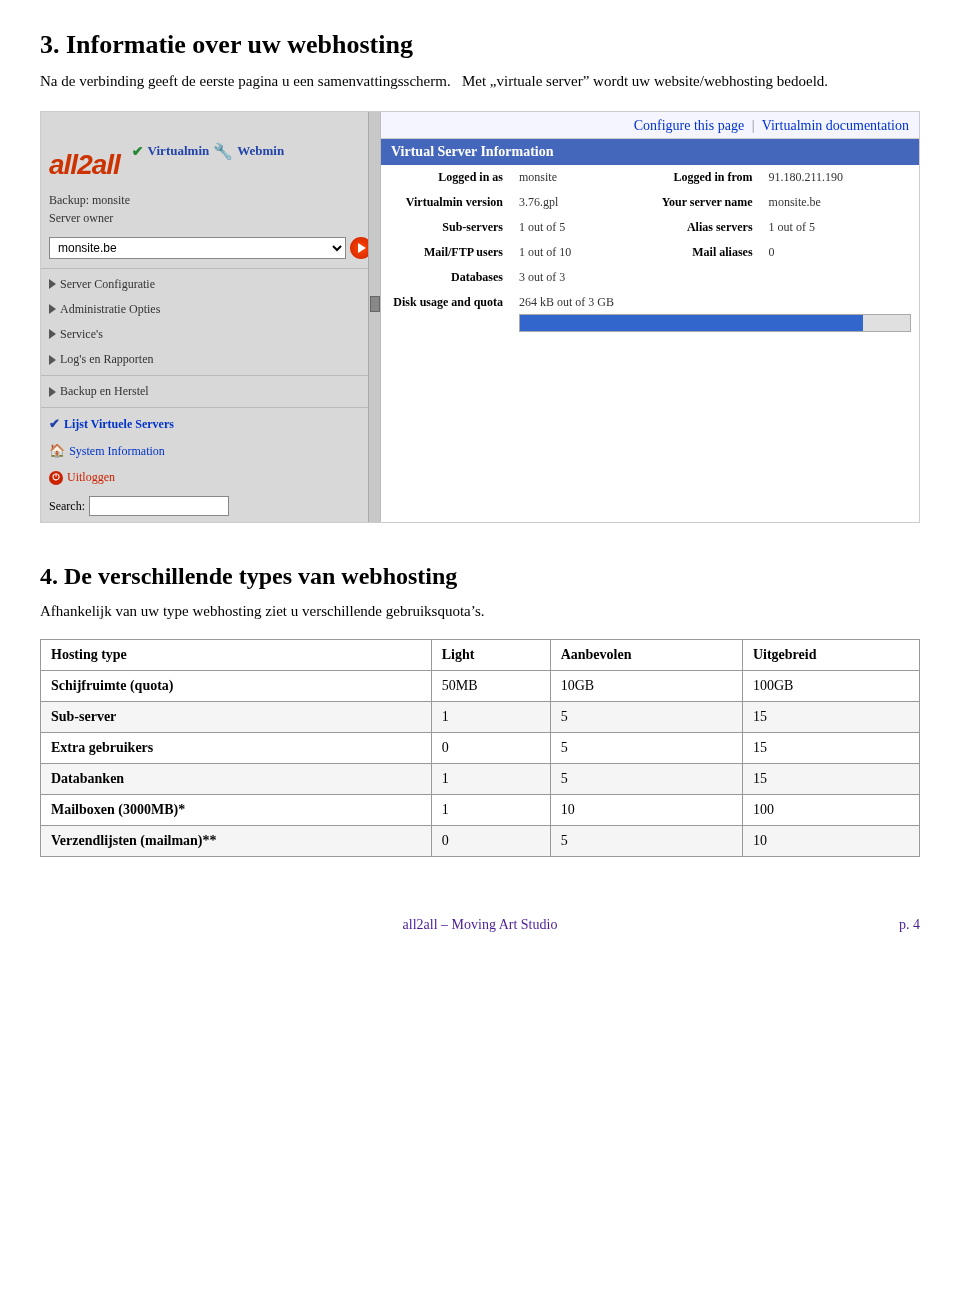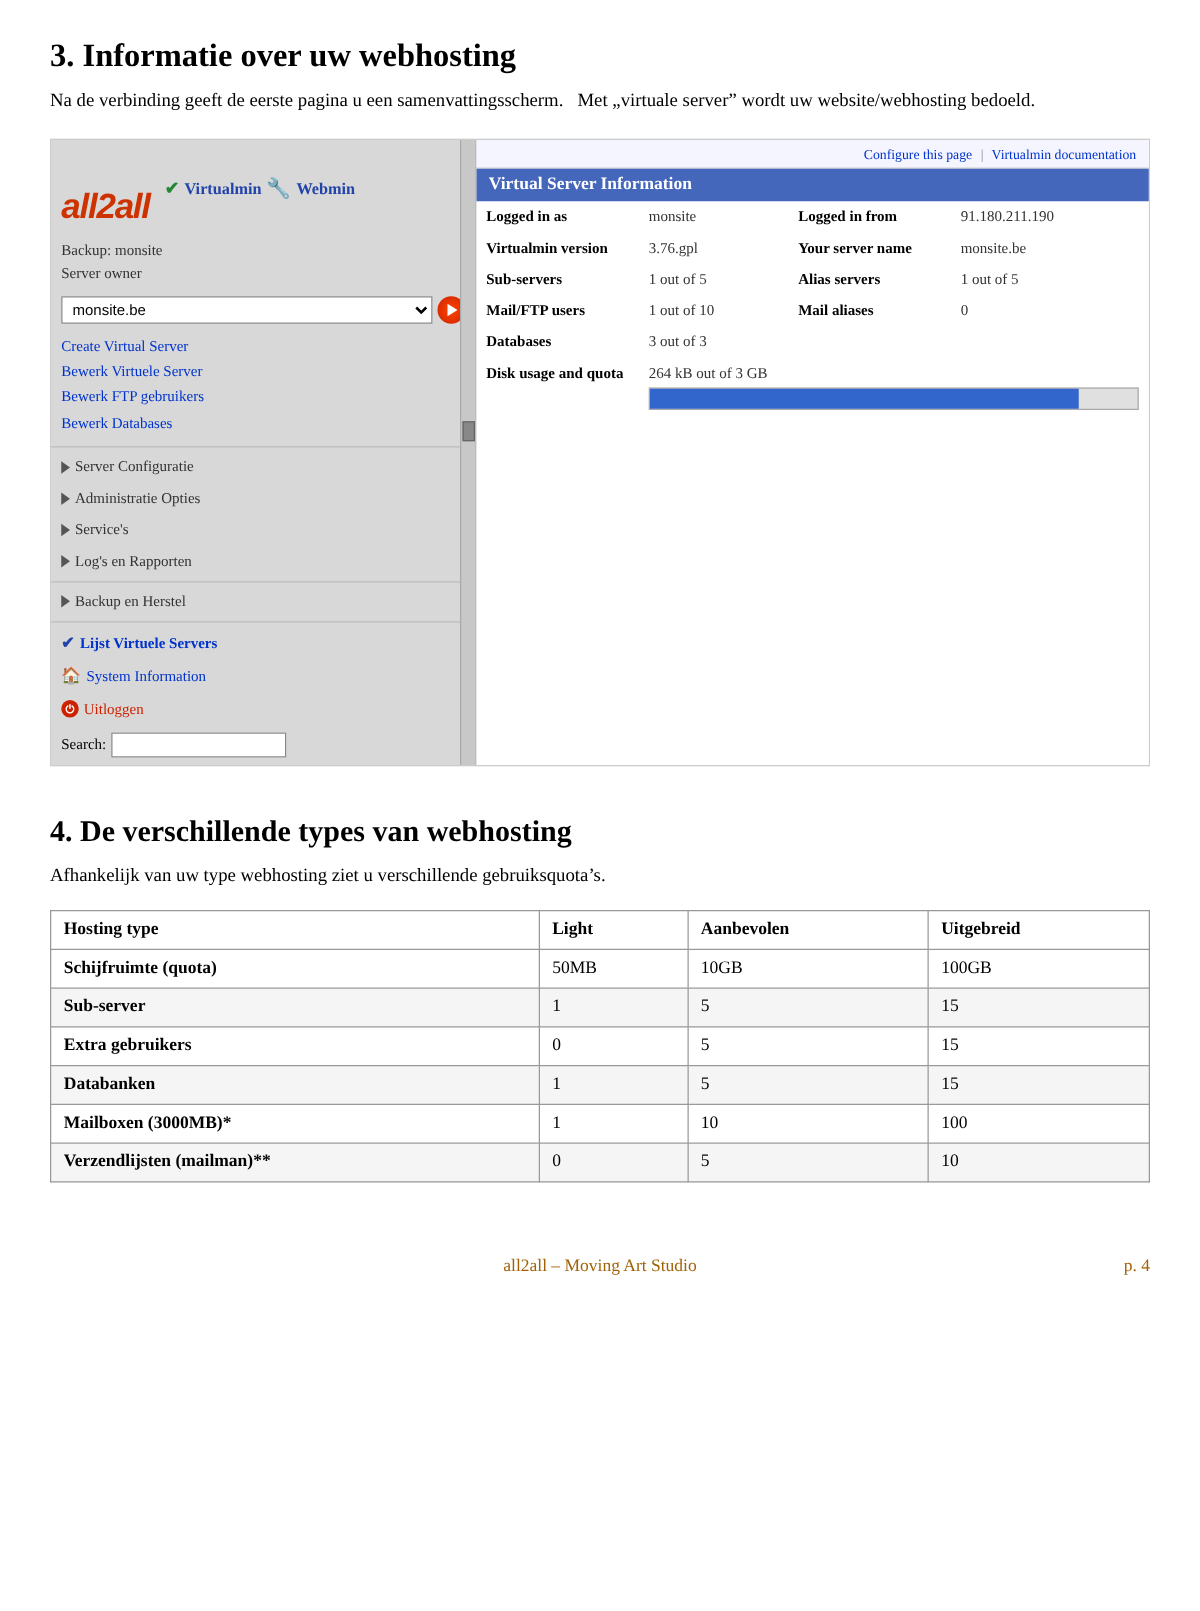--- a/index.html
+++ b/index.html
@@ -262,21 +262,21 @@
     
     .main-panel {
       flex: 1;
       background: #fff;
       padding: 0;
     }
 
     .panel-top-links {
       text-align: right;
       padding: 6px 10px 4px 10px;
-      font-size: 11px;
+      font-size: 14px;
       color: #0033cc;
       background: #f5f5ff;
       border-bottom: 1px solid #ccc;
     }
 
     .panel-top-links a {
       color: #0033cc;
       text-decoration: none;
     }
 
@@ -300,21 +300,21 @@
       font-size: 12px;
     }
 
     .info-table td {
       padding: 5px 8px;
       vertical-align: top;
     }
 
     .info-label {
       font-weight: bold;
-      text-align: left;
+      text-align: right;
       white-space: nowrap;
       width: 130px;
       font-family: Liberation Serif, serif;
     }
 
     .info-value {
       color: #333;
     }
 
     .disk-bar-container {
@@ -363,21 +363,21 @@
     }
 
     .hosting-table tbody tr:nth-child(even) {
       background: #f5f5f5;
     }
 
     .page-footer {
       text-align: center;
       font-size: 14px;
       padding: 20px 0 10px 0;
-      color: #a16207;
+      color: #4c1d95;
       display: flex;
       justify-content: space-between;
       align-items: center;
       margin-top: 10px;
     }
 
     .footer-center {
       flex: 1;
       text-align: center;
     }
@@ -421,26 +421,20 @@
 
       <div class="sidebar-dropdown-row">
         <select class="sidebar-select">
           <option>monsite.be</option>
         </select>
         <button class="go-btn">
           <div class="go-btn-inner"></div>
         </button>
       </div>
 
-      <div class="sidebar-links">
-        <a class="sidebar-link" href="#">Create Virtual Server</a>
-        <a class="sidebar-link" href="#">Bewerk Virtuele Server</a>
-        <a class="sidebar-link" href="#">Bewerk FTP gebruikers</a>
-        <a class="sidebar-link" href="#">Bewerk Databases</a>
-      </div>
 
       <div class="sidebar-divider"></div>
 
       <div class="sidebar-collapsible">
         <span class="triangle-right"></span>
         <span>Server Configuratie</span>
       </div>
       <div class="sidebar-collapsible">
         <span class="triangle-right"></span>
         <span>Administratie Opties</span>

